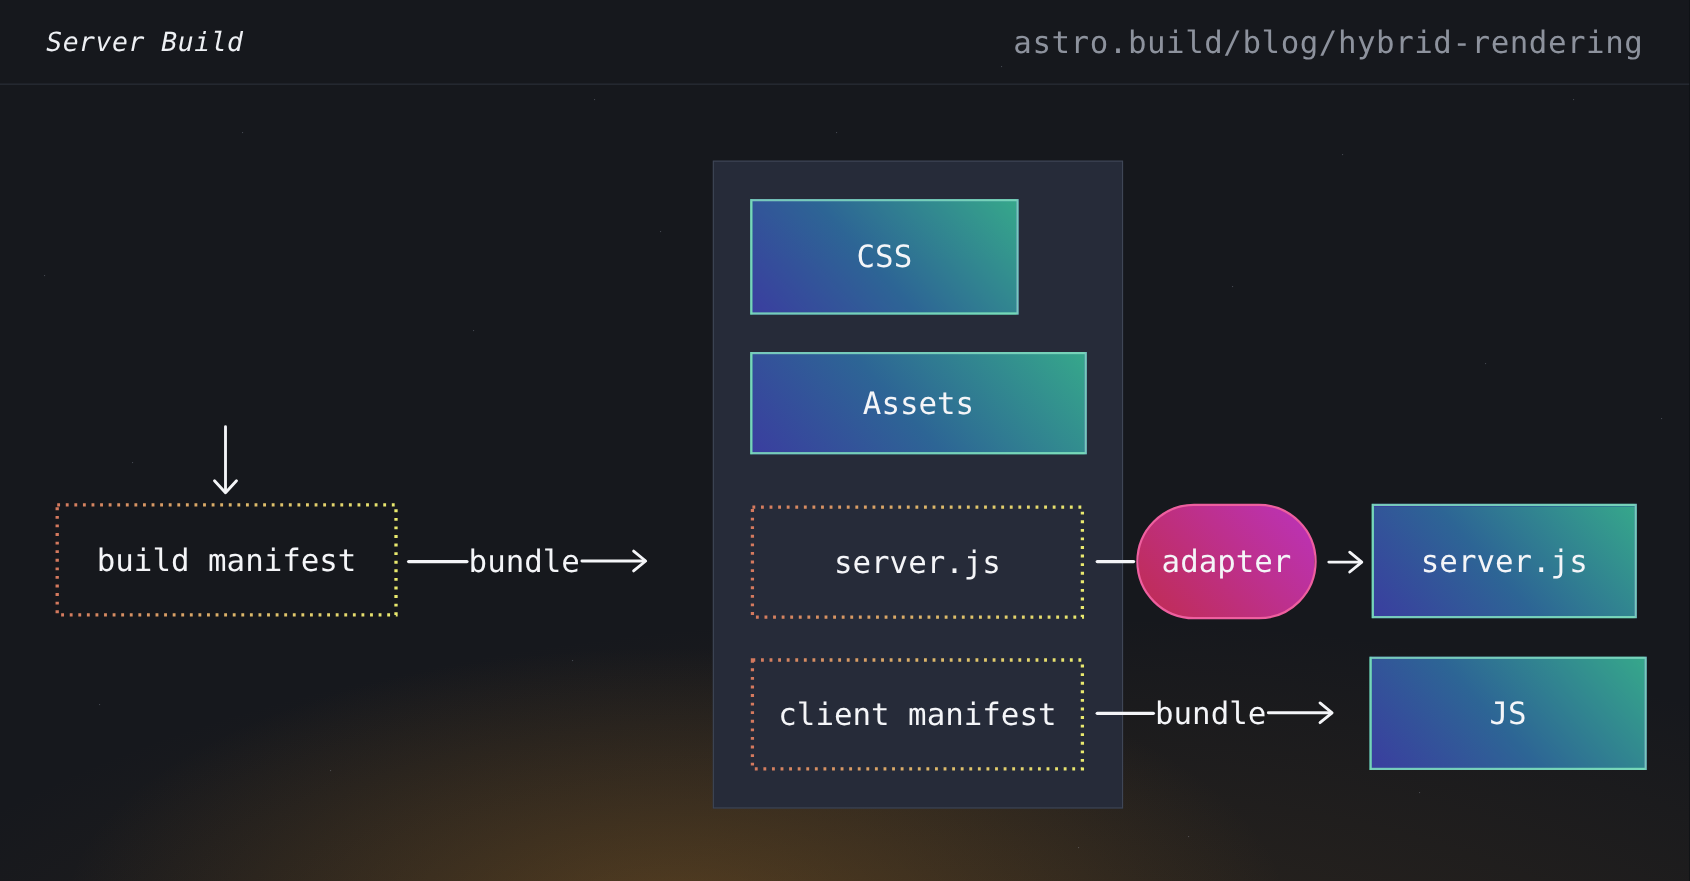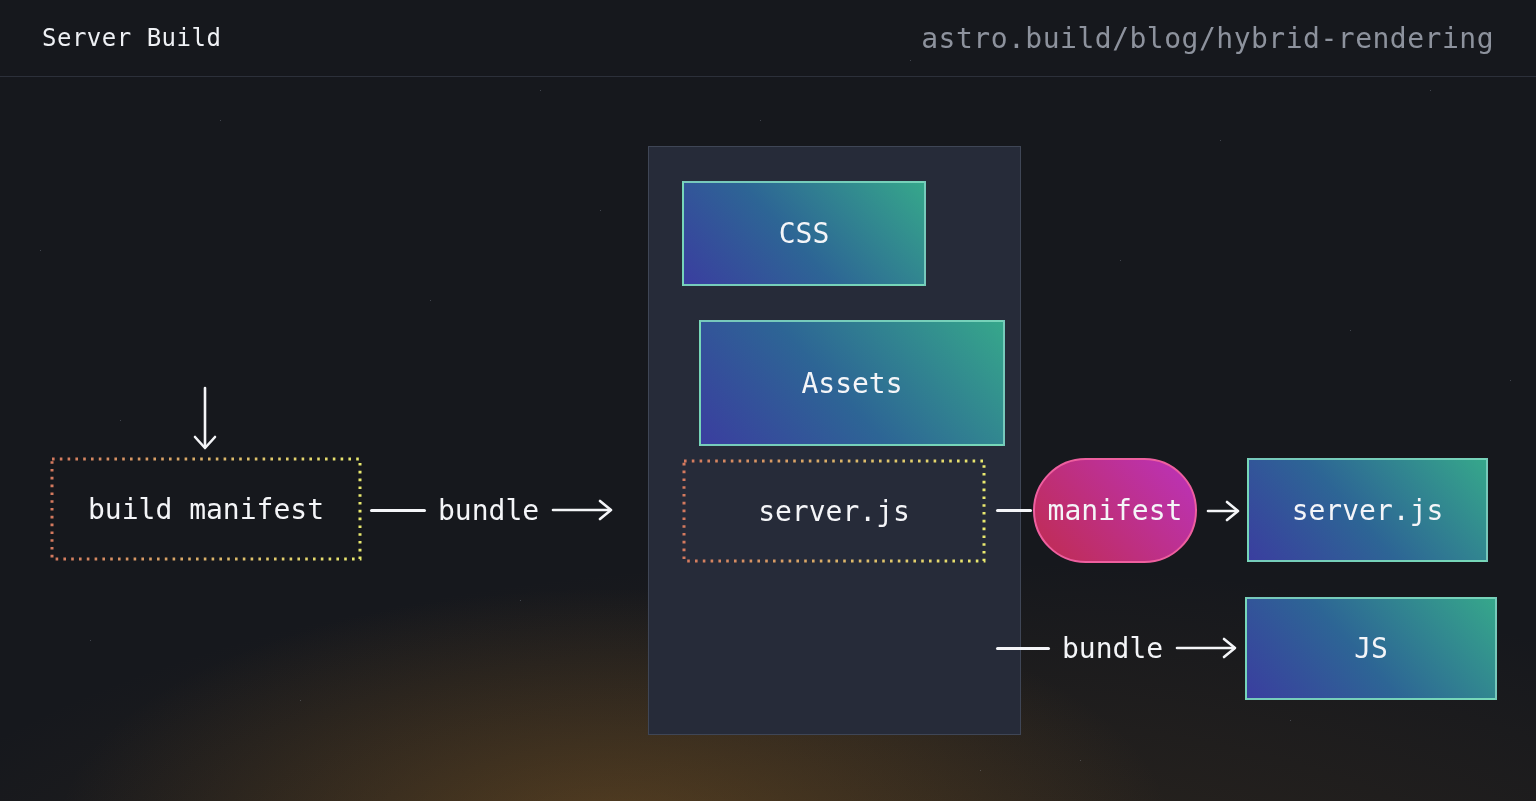--- a/index.html
+++ b/index.html
@@ -26,57 +26,57 @@
       1120px 260px 0 0, 1350px 330px 0 0, 90px 640px 0 0, 300px 700px 0 0,
       520px 600px 0 0, 1080px 760px 0 0, 1290px 720px 0 0, 1470px 620px 0 0,
       760px 120px 0 0, 40px 250px 0 0, 980px 770px 0 0, 1510px 380px 0 0;
   }
   header {
     position: absolute; top: 0; left: 0; right: 0; height: 77px;
     display: flex; align-items: center; justify-content: space-between;
     padding: 0 42px;
     border-bottom: 1px solid #2c303a;
   }
-  .hdr-title { font-size: 24px; color: #eef0f4; letter-spacing: 0.5px; }
+  .hdr-title { font-size: 24px; color: #eef0f4; letter-spacing: 0.5px; font-style: italic; }
   .hdr-url   { font-size: 28px; color: #8d929d; letter-spacing: 0.5px; }
 
   .node {
     position: absolute; display: flex; align-items: center; justify-content: center;
     font-size: 28px; color: #f4f5f8; text-align: center;
   }
   .circle {
     left: 75px; top: 115px; width: 260px; height: 260px; border-radius: 50%;
     background: linear-gradient(48deg, #4a48c8 0%, #6f4bce 50%, #a055d3 100%);
     border: 2px solid #a76ae4;
   }
   .panel {
     position: absolute; left: 648px; top: 146px; width: 373px; height: 589px;
     background: #262b39; border: 1px solid #3f4656;
   }
   .green {
     background: linear-gradient(48deg, #3a3e9f 0%, #2d6595 45%, #36a78b 100%);
     border: 2px solid rgba(130,225,193,0.85);
   }
   .box-css      { left: 33px;  top: 34px;  width: 244px; height: 105px; }
-  .box-assets   { left: 50px;  top: 173px; width: 306px; height: 126px; }
+  .box-assets   { left: 33px;  top: 173px; width: 306px; height: 93px; }
   .dotted { background: transparent; }
   .box-serverjs { left: 33px;  top: 312px; width: 304px; height: 104px; }
   .box-climan   { left: 33px;  top: 451px; width: 304px; height: 103px; }
   .route-manifest { left: 50px; top: 457px; width: 312px; height: 104px; }
   .dotsvg { position: absolute; inset: 0; pointer-events: none; }
   .pill {
     left: 1033px; top: 458px; width: 164px; height: 105px; border-radius: 53px;
     background: linear-gradient(48deg, #c02c50 0%, #bb33bb 100%);
     border: 2px solid #ee5f9f;
   }
   .serverjs-out { left: 1247px; top: 458px; width: 241px; height: 104px; }
   .js-out       { left: 1245px; top: 597px; width: 252px; height: 103px; }
 
   .connector {
-    position: absolute; display: flex; align-items: center; gap: 12px;
+    position: absolute; display: flex; align-items: center; 
     font-size: 28px; color: #f4f5f8;
   }
   .c-left  { left: 370px; top: 484px; height: 52px; }
   .c-right { left: 996px; top: 622px; height: 52px; }
   .hline { height: 3px; background: #f4f5f8; border-radius: 2px; }
   .hline.w56 { width: 56px; }
   .hline.w54 { width: 54px; }
   .link-line { position: absolute; left: 996px; top: 509px; width: 36px; height: 3px;
                background: #f4f5f8; border-radius: 2px; }
   .arrow-down { position: absolute; left: 192px; top: 386px; }
@@ -133,26 +133,32 @@
     </div>
     <div class="node green box-assets">
       <span>Assets</span>
     </div>
     <div class="node dotted box-serverjs">
       <svg class="dotsvg" width="304" height="104" viewBox="0 0 304 104">
         <rect x="2" y="2" width="300" height="100" fill="none" stroke="url(#dotgrad)" stroke-width="3" stroke-dasharray="2.6 5.2"></rect>
       </svg>
       <span>server.js</span>
     </div>
+    <div class="node dotted box-climan">
+      <svg class="dotsvg" width="304" height="103" viewBox="0 0 304 103">
+        <rect x="2" y="2" width="300" height="99" fill="none" stroke="url(#dotgrad)" stroke-width="3" stroke-dasharray="2.6 5.2"></rect>
+      </svg>
+      <span>client manifest</span>
+    </div>
   </div>
 
   <div class="link-line"></div>
 
   <div class="node pill">
-    <span>manifest</span>
+    <span>adapter</span>
   </div>
 
   <svg class="stroke arrow-pill" width="36" height="24" viewBox="0 0 36 24">
     <line x1="2" y1="12" x2="31" y2="12"></line>
     <polyline points="21,3 32,12 21,21"></polyline>
   </svg>
 
   <div class="node green serverjs-out">
     <span>server.js</span>
   </div>

